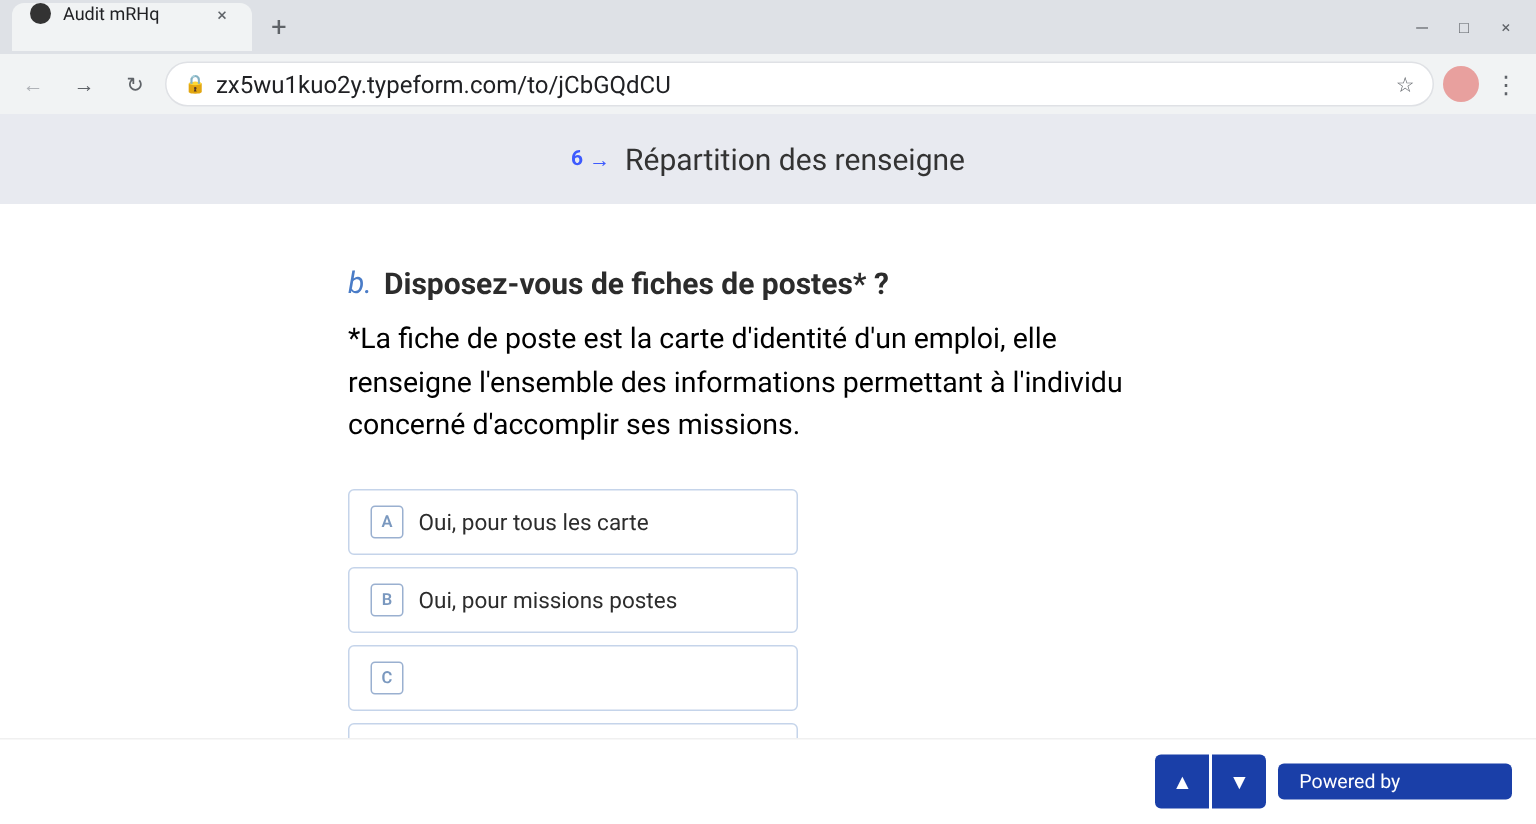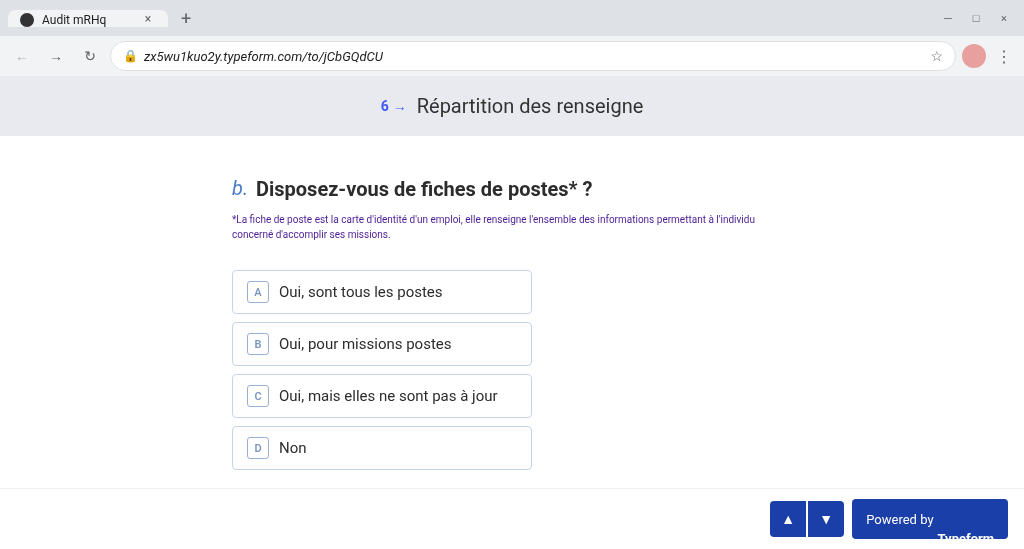--- a/index.html
+++ b/index.html
@@ -1,68 +1,68 @@
 <!DOCTYPE html>
 <html><head>
   <meta charset="utf-8">
   <style>
     * { margin: 0; padding: 0; box-sizing: border-box; }
     body { font-family: -apple-system, BlinkMacSystemFont, 'Segoe UI', Roboto, Arial, sans-serif; background: #fff; width: 1024px; height: 549px; overflow: hidden; display: flex; flex-direction: column; }
 
     
     .browser-chrome { background: #f1f3f4; display: flex; flex-direction: column; }
     .tab-bar { display: flex; align-items: center; height: 36px; background: #dee1e6; padding: 0 8px; gap: 4px; }
-    .tab { display: flex; align-items: flex-end; background: #f1f3f4; border-radius: 8px 8px 0 0; padding: 0 12px; height: 17px; gap: 8px; min-width: 160px; max-width: 220px; font-size: 12px; color: #202124; }
+    .tab { display: flex; align-items: flex-start; background: #f1f3f4; border-radius: 8px 8px 0 0; padding: 0 12px; height: 32px; gap: 8px; min-width: 160px; max-width: 220px; font-size: 12px; color: #202124; }
     .tab-favicon { width: 14px; height: 14px; background: #333; border-radius: 50%; flex-shrink: 0; }
     .tab-title { flex: 1; overflow: hidden; white-space: nowrap; text-overflow: ellipsis; font-size: 12px; }
     .tab-close { width: 16px; height: 16px; border-radius: 50%; display: flex; align-items: center; justify-content: center; font-size: 12px; color: #5f6368; cursor: pointer; flex-shrink: 0; }
     .new-tab-btn { width: 28px; height: 28px; border-radius: 50%; display: flex; align-items: center; justify-content: center; font-size: 18px; color: #5f6368; cursor: pointer; }
     .window-controls { margin-left: auto; display: flex; gap: 4px; align-items: center; }
     .win-btn { width: 24px; height: 24px; display: flex; align-items: center; justify-content: center; font-size: 11px; color: #5f6368; cursor: pointer; }
 
     .address-bar-row { display: flex; align-items: center; height: 40px; padding: 0 8px; gap: 6px; background: #f1f3f4; }
     .nav-btn { width: 28px; height: 28px; border-radius: 50%; display: flex; align-items: center; justify-content: center; font-size: 14px; color: #5f6368; cursor: pointer; }
     .nav-btn.disabled { color: #b0b3b8; cursor: default; }
     .address-box { flex: 1; display: flex; align-items: center; background: #fff; border-radius: 20px; height: 30px; padding: 0 12px; gap: 6px; border: 1px solid #dfe1e5; }
     .lock-icon { color: #5f6368; font-size: 12px; }
-    .address-text { flex: 1; font-size: 13px; color: #202124; font-style: italic; }
+    .address-text { flex: 1; font-size: 16px; color: #202124; }
     .star-icon { color: #5f6368; font-size: 14px; }
     .profile-icon { width: 24px; height: 24px; border-radius: 50%; background: #e8a09e; display: flex; align-items: center; justify-content: center; font-size: 12px; color: #fff; }
     .more-btn { color: #5f6368; font-size: 16px; cursor: pointer; padding: 4px; }
 
     
     .page-content { flex: 1; display: flex; flex-direction: column; overflow: hidden; }
 
     
     .page-header { background: #e8eaf0; padding: 18px 20px; display: flex; align-items: center; justify-content: center; gap: 10px; }
     .step-badge { display: flex; align-items: center; gap: 4px; color: #3d5afe; font-size: 14px; font-weight: 600; }
     .step-num { color: #3d5afe; font-size: 14px; font-weight: 700; }
     .step-arrow { color: #3d5afe; font-size: 14px; }
     .header-title { font-size: 20px; font-weight: 400; color: #333; }
 
     
     .main-area { flex: 1; padding: 40px 60px 20px 60px; overflow-y: auto; }
     .question-block { max-width: 560px; margin: 0 auto; }
     .question-label { display: flex; align-items: flex-start; gap: 8px; margin-bottom: 10px; }
     .question-letter { color: #4a7cc7; font-size: 20px; font-weight: 400; font-style: italic; }
     .question-text { font-size: 20px; font-weight: 700; color: #2c2c2c; line-height: 1.3; }
-    .question-hint { font-size: 10px; color: #4c1d95; line-height: 1.5; margin-bottom: 28px; max-width: 540px; margin-left: 0; }
+    .question-hint { font-size: 19px; color: #000000; line-height: 1.5; margin-bottom: 28px; max-width: 540px; margin-left: 0; }
 
     .options-list { display: flex; flex-direction: column; gap: 8px; }
     .option-item { display: flex; align-items: center; gap: 10px; border: 1.5px solid #c5d4ea; border-radius: 4px; padding: 10px 14px; cursor: pointer; background: #fff; transition: border-color 0.15s, background 0.15s; min-width: 280px; max-width: 300px; }
     .option-key { width: 22px; height: 22px; border: 1.5px solid #9ab0d0; border-radius: 3px; display: flex; align-items: center; justify-content: center; font-size: 11px; font-weight: 600; color: #7a98bf; flex-shrink: 0; }
     .option-label { font-size: 15px; color: #2c2c2c; }
 
     
     .page-footer { display: flex; justify-content: flex-end; align-items: center; padding: 10px 16px; background: #fff; border-top: 1px solid #f0f0f0; gap: 0; }
     .nav-arrows { display: flex; gap: 2px; margin-right: 8px; }
     .arrow-btn { width: 36px; height: 36px; background: #1a3fa8; border: none; display: flex; align-items: center; justify-content: center; cursor: pointer; color: #fff; font-size: 14px; border-radius: 2px; }
     .arrow-btn:first-child { border-radius: 4px 0 0 4px; }
     .arrow-btn:last-child { border-radius: 0 4px 4px 0; }
-    .powered-by { background: #1a3fa8; color: #fff; padding: 8px 14px; border-radius: 4px; font-size: 13px; display: flex; align-items: center; gap: 4px; height: 40px; }
+    .powered-by { background: #1a3fa8; color: #fff; padding: 8px 14px; border-radius: 4px; font-size: 13px; display: flex; align-items: center; gap: 4px; height: 24px; }
     .powered-by-bold { font-weight: 700; margin-top: 38px; }
   </style>
 </head>
 <body>
 
 <div class="browser-chrome">
 
   <div class="tab-bar">
     <div class="tab">
       <div class="tab-favicon"></div>
@@ -106,29 +106,28 @@
       <div class="question-label">
         <span class="question-letter">b.</span>
         <span class="question-text">Disposez-vous de fiches de postes* ?</span>
       </div>
       <p class="question-hint">*La fiche de poste est la carte d'identité d'un emploi, elle renseigne l'ensemble des informations permettant à l'individu concerné d'accomplir ses missions.</p>
 
       <div class="options-list">
 
       <div class="option-item">
             <div class="option-key">A</div>
-            <span class="option-label">Oui, sont tous les postes</span>
+            <span class="option-label">Oui, pour tous les carte</span>
           </div>
           <div class="option-item">
             <div class="option-key">B</div>
             <span class="option-label">Oui, pour missions postes</span>
           </div>
           <div class="option-item">
             <div class="option-key">C</div>
-            <span class="option-label">Oui, mais elles ne sont pas à jour</span>
           </div>
           <div class="option-item">
             <div class="option-key">D</div>
             <span class="option-label">Non</span>
           </div>
         </div>
     </div>
   </div>
 
   <div class="page-footer">

